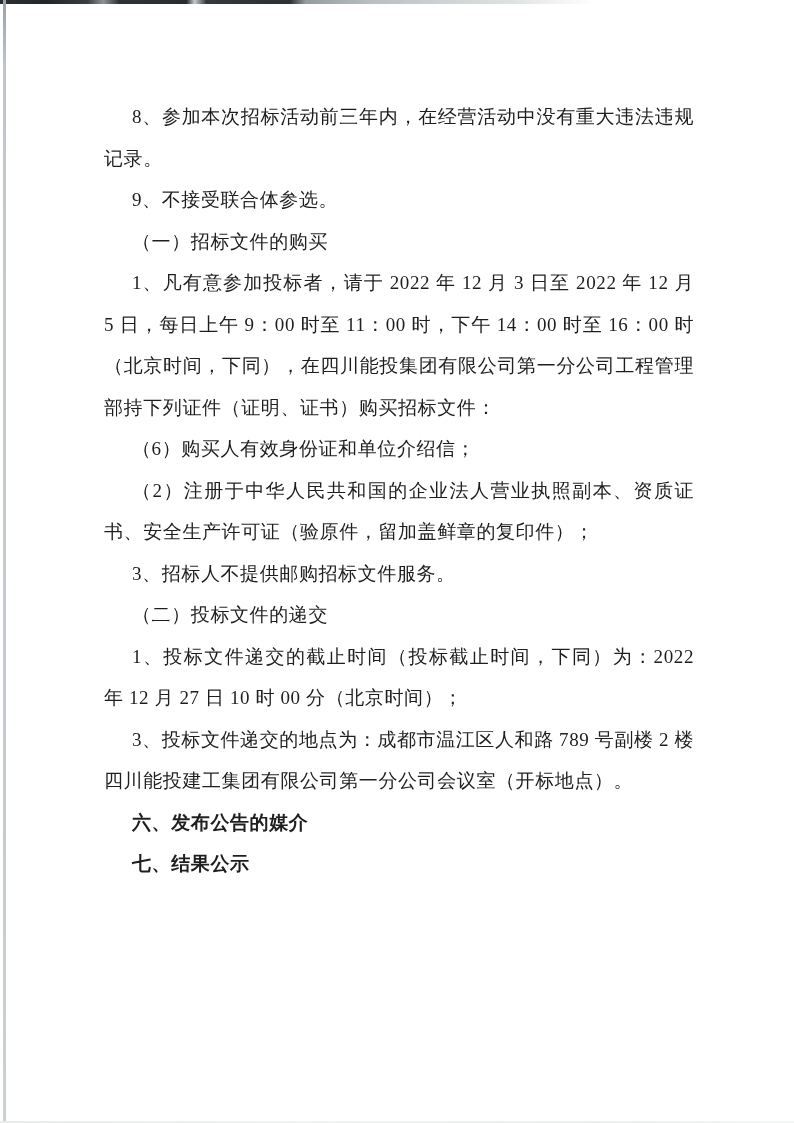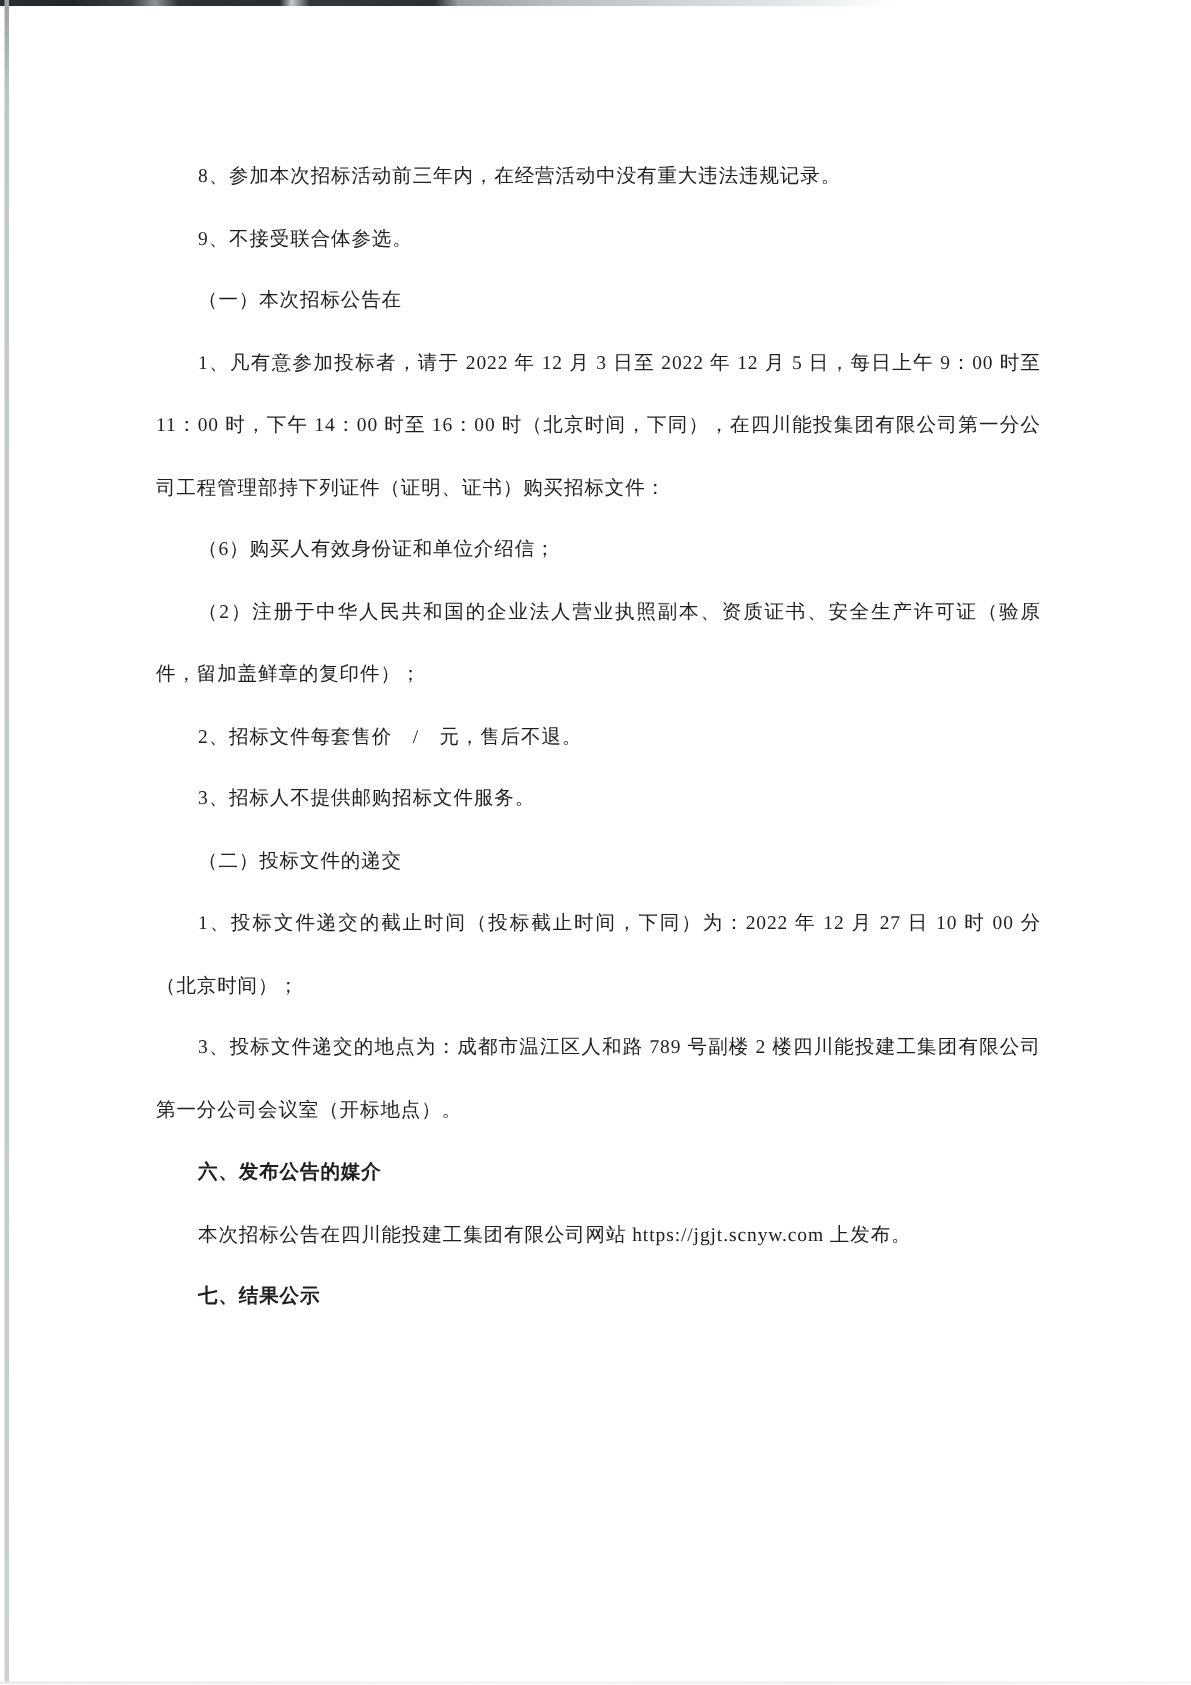--- a/index.html
+++ b/index.html
@@ -43,21 +43,21 @@
     background: linear-gradient(90deg, #e9ebeb 0%, #f2f3f3 40%, #eceeee 75%, #f6f7f7 100%);
   }
   .doc {
     position: absolute;
     left: 104px;
     top: 96px;
     width: 590px;
   }
   .para {
     margin: 0;
-    font-size: 13px;
+    font-size: 19px;
     line-height: 41.5px;
     letter-spacing: 0.6px;
     text-align: justify;
     text-indent: 28px;
     font-weight: normal;
   }
   .para.heading {
     font-weight: bold;
   }
   .run.underline {
@@ -68,26 +68,24 @@
 </head>
 <body>
 
 <div class="page">
   <div class="scan-edge-top"></div>
   <div class="scan-edge-left"></div>
   <div class="scan-edge-bottom"></div>
   <main class="doc">
       <p class="para body"><span class="run">8、参加本次招标活动前三年内，在经营活动中没有重大违法违规记录。</span></p>
       <p class="para body"><span class="run">9、不接受联合体参选。</span></p>
-      <p class="para body"><span class="run">（一）本次招标公告在</span></p>
+      <p class="para body"><span class="run">（一）招标文件的购买</span></p>
       <p class="para body"><span class="run">1、凡有意参加投标者，请于</span><span class="run underline"> 2022 </span><span class="run">年</span><span class="run underline"> 12 </span><span class="run">月</span><span class="run underline"> 3 </span><span class="run">日至</span><span class="run underline"> 2022 </span><span class="run">年</span><span class="run underline"> 12 </span><span class="run">月</span><span class="run underline"> 5 </span><span class="run">日，每日上午</span><span class="run underline"> 9：00 </span><span class="run">时至</span><span class="run underline"> 11：00 </span><span class="run">时，下午</span><span class="run underline"> 14：00 </span><span class="run">时至</span><span class="run underline"> 16：00 </span><span class="run">时（北京时间，下同），在</span><span class="run underline">四川能投集团有限公司第一分公司工程管理部</span><span class="run">持下列证件（证明、证书）购买招标文件：</span></p>
       <p class="para body"><span class="run">（6）购买人有效身份证和单位介绍信；</span></p>
       <p class="para body"><span class="run">（2）注册于中华人民共和国的企业法人营业执照副本、资质证书、安全生产许可证（验原件，留加盖鲜章的复印件）；</span></p>
-      <p class="para body"><span class="run">2、招标文件每套售价</span><span class="run underline">　/　</span><span class="run">元，售后不退。</span></p>
       <p class="para body"><span class="run">3、招标人不提供邮购招标文件服务。</span></p>
       <p class="para body"><span class="run">（二）投标文件的递交</span></p>
       <p class="para body"><span class="run">1、投标文件递交的截止时间（投标截止时间，下同）为：</span><span class="run underline">2022 </span><span class="run">年</span><span class="run underline"> 12 </span><span class="run">月</span><span class="run underline"> 27 </span><span class="run">日</span><span class="run underline"> 10 </span><span class="run">时</span><span class="run underline"> 00 </span><span class="run">分（北京时间）；</span></p>
       <p class="para body"><span class="run">3、投标文件递交的地点为：</span><span class="run underline">成都市温江区人和路 789 号副楼 2 楼四川能投建工集团有限公司第一分公司会议室</span><span class="run">（开标地点）。</span></p>
       <p class="para heading"><span class="run">六、发布公告的媒介</span></p>
-      <p class="para body"><span class="run">本次招标公告在</span><span class="run underline">四川能投建工集团有限公司</span><span class="run">网站 </span><span class="run underline">https://jgjt.scnyw.com</span><span class="run"> 上发布。</span></p>
       <p class="para heading"><span class="run">七、结果公示</span></p>
     </main>
 </div>
 
 </body></html>

